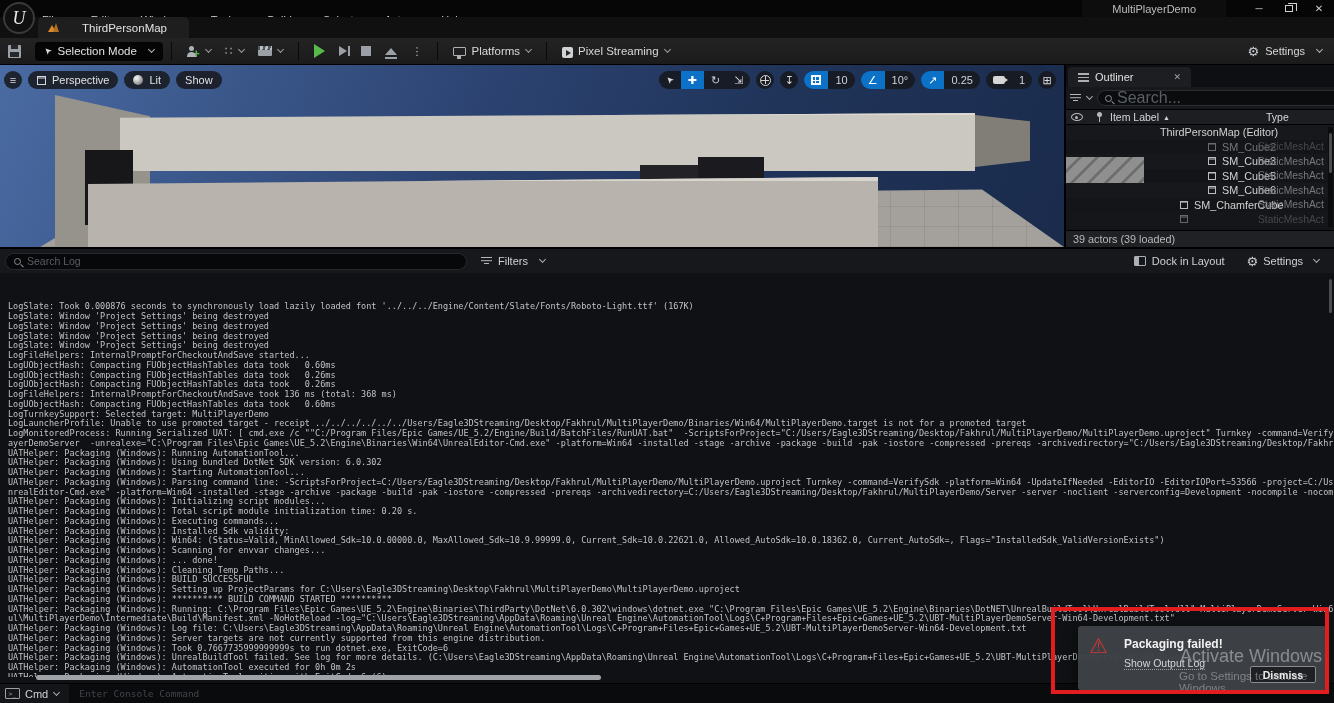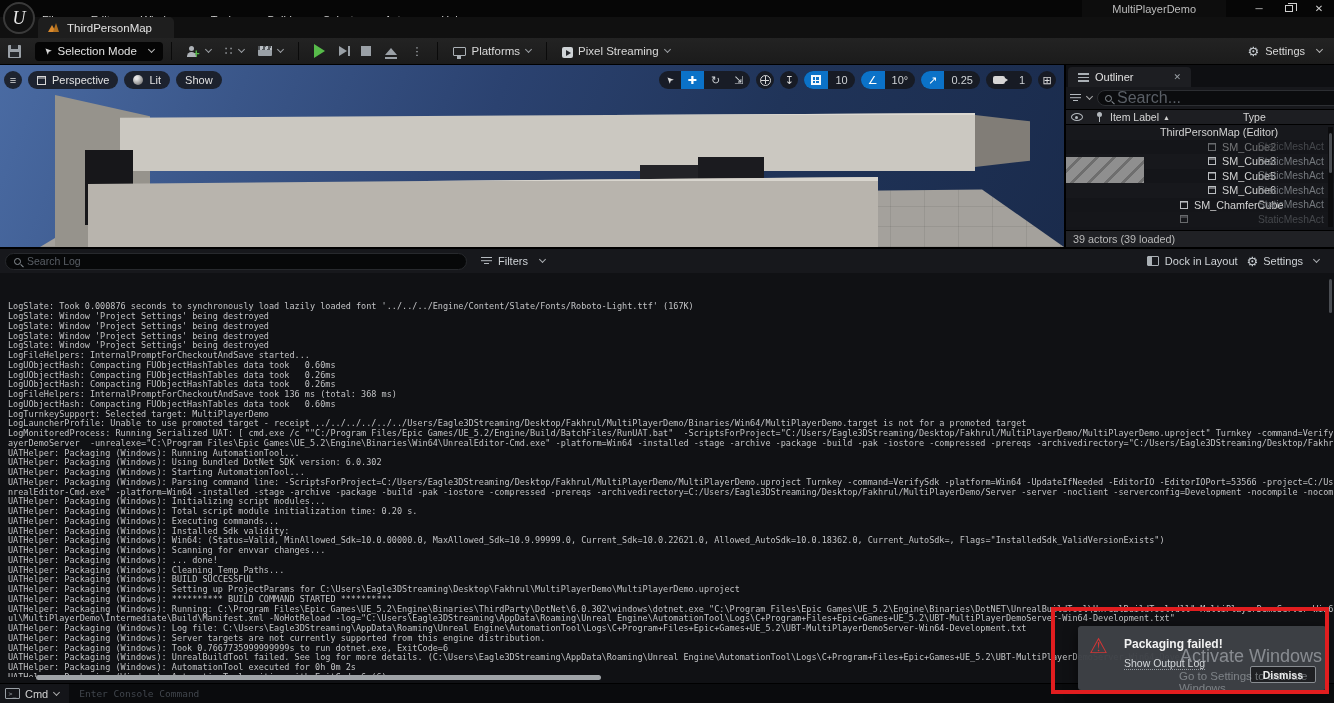--- a/index.html
+++ b/index.html
@@ -23,21 +23,21 @@
   .win-title { right:108px; top:0; height:17px; padding:0 30px; background:#0d0d0d; color:#bdbdbd;
                font-size:11px; display:flex; align-items:center; }
   .win-controls { right:0; top:0; height:17px; display:flex; }
   .win-btn { width:30px; height:17px; display:flex; align-items:center; justify-content:center; color:#cfcfcf; font-size:10px; }
   .i-restore { width:8px; height:7px; border:1px solid #cfcfcf; position:relative; }
   .i-restore::before { content:""; position:absolute; left:2px; top:-3px; width:8px; height:7px; border:1px solid #cfcfcf; border-left:none; border-bottom:none; }
 
   
   .tabrow { left:0; top:17px; width:1334px; height:21px; background:#101010; }
   .level-tab { position:absolute; left:38px; top:0; height:21px; padding:0 22px 0 10px; background:#1e1e1e;
-               border-radius:5px 5px 0 0; display:flex; align-items:center; gap:7px; color:#e3e3e3; font-size:11.5px; }
+               border-radius:5px 5px 0 0; display:flex; align-items:center; gap:22px; color:#e3e3e3; font-size:11.5px; }
   .i-level { width:12px; height:9px; position:relative; }
   .i-level::before { content:""; position:absolute; left:0; bottom:0; border-left:4px solid transparent; border-right:4px solid transparent; border-bottom:7px solid #d9892d; }
   .i-level::after { content:""; position:absolute; left:5px; bottom:0; border-left:3.5px solid transparent; border-right:3.5px solid transparent; border-bottom:9px solid #b06f1e; }
 
   
   .toolbar { left:0; top:38px; width:1334px; height:27px; background:linear-gradient(#232323,#1b1b1b);
              border-bottom:1px solid #000; display:flex; align-items:center; }
   .tb-sep { width:1px; height:18px; background:#0a0a0a; margin:0 8px; flex:none; }
   .i-save { width:13px; height:13px; background:#9aa0a6; border-radius:1px; position:relative; margin-left:8px; }
   .i-save::before { content:""; position:absolute; left:3px; top:0; width:7px; height:4px; background:#26282b; }
@@ -127,21 +127,21 @@
   .i-folderplus { width:12px; height:9px; background:#a9aeb3; border-radius:1px; position:relative; flex:none; }
   .i-folderplus::before { content:""; position:absolute; left:0; top:-2.5px; width:5px; height:2.5px; background:#a9aeb3; border-radius:1px 1px 0 0; }
   .i-folderplus::after { content:"+"; position:absolute; left:3px; top:-2.5px; color:#17181c; font-size:9px; font-weight:bold; }
   .ol-header { height:16px; background:#1d1e22; display:flex; align-items:center; font-size:10.5px; color:#d6d6d6;
                border-top:1px solid #000; border-bottom:1px solid #000; position:relative; }
   .i-eye { width:12px; height:8px; border:1.2px solid #b4b9be; border-radius:50%; position:relative; margin:0 5px; flex:none; }
   .i-eye::after { content:""; position:absolute; left:3.2px; top:1.6px; width:3px; height:3px; border-radius:50%; background:#b4b9be; }
   .i-pin { width:8px; height:10px; position:relative; margin:0 7px; flex:none; }
   .i-pin::before { content:""; position:absolute; left:1.5px; top:0; width:5px; height:5px; border-radius:50%; background:#b4b9be; }
   .i-pin::after { content:""; position:absolute; left:3.5px; top:5px; width:1.4px; height:5px; background:#b4b9be; }
-  .ol-col-type { position:absolute; left:177px; }
+  .ol-col-type { position:absolute; left:200px; }
   .ol-header .sort { font-size:7px; margin-left:4px; color:#cfcfcf; }
   .ol-rows { position:relative; height:105px; overflow:hidden; }
   .ol-row { height:14.5px; display:flex; align-items:center; position:relative; font-size:10.8px; color:#d2d2d2; }
   .ol-row:nth-child(odd) { background:#17181c; }
   .ol-row .ol-type { position:absolute; left:192px; color:#75797e; font-size:10.3px; white-space:nowrap; overflow:hidden; width:70px; }
   .ol-ico { width:12px; height:10px; margin-right:6px; flex:none; position:relative; }
   .ol-row.folder .ol-ico { background:#c9882b; height:8px; border-radius:1px; margin-top:2px; }
   .ol-row.folder .ol-ico::before { content:""; position:absolute; left:0; top:-2.5px; width:5px; height:2.5px; background:#c9882b; border-radius:1px 1px 0 0; }
   .ol-row.mesh .ol-ico { width:8px; height:8px; border:1.2px solid #b9bcbf; margin-left:2px; }
   .ol-row.mesh .ol-ico::before { content:""; position:absolute; left:-1px; top:-1px; width:8px; height:2.5px; background:rgba(185,188,191,.55); }
@@ -154,21 +154,21 @@
   .ol-vscroll { position:absolute; right:1px; top:62px; width:5px; height:100px; background:#0c0c0e; }
   .ol-vscroll::before { content:""; position:absolute; left:1px; top:6px; width:3px; height:40px; background:#4a4d52; border-radius:2px; }
 
   
   .outputlog { left:0; top:247px; width:1334px; height:436px; background:#101114; border-top:2px solid #000; }
   .log-header { height:24px; display:flex; align-items:center; background:#17181c; padding:0 5px; }
   .log-search { width:462px; height:17px; background:#070809; border:1px solid #27292d; border-radius:9px;
                 display:flex; align-items:center; padding:0 8px; gap:6px; }
   .log-search input { flex:1; background:transparent; border:none; outline:none; color:#9aa0a6; font-size:10.5px; font-family:"Liberation Sans",sans-serif; }
   .log-filters { display:flex; align-items:center; gap:6px; margin-left:14px; color:#ced2d6; font-size:11px; }
-  .log-right { margin-left:auto; display:flex; align-items:center; gap:9px; color:#ced2d6; font-size:11px; margin-right:10px; }
+  .log-right { margin-left:auto; display:flex; align-items:center; gap:22px; color:#ced2d6; font-size:11px; margin-right:10px; }
   .i-dock { width:12px; height:10px; border:1.2px solid #aab0b5; border-radius:1px; position:relative; }
   .i-dock::before { content:""; position:absolute; left:0; top:0; width:4px; height:8px; background:#aab0b5; }
   .log-body { position:absolute; left:0; top:24px; width:1334px; height:404px; overflow:hidden;
               font-family:"DejaVu Sans Mono", monospace; font-size:8.5px; line-height:9.75px;
               color:#c2c3c5; white-space:pre; padding-left:8px; }
   .log-body .line { display:block; }
   .log-hscroll { position:absolute; left:0; bottom:3px; width:1334px; height:5px; }
   .log-hscroll::before { content:""; position:absolute; left:36px; top:0; width:565px; height:5px; background:#9fa3a7; border-radius:3px; }
   .log-vscroll { position:absolute; right:1px; top:26px; width:5px; height:400px; }
   .log-vscroll::before { content:""; position:absolute; left:1px; top:4px; width:3px; height:34px; background:#4a4d52; border-radius:2px; }

